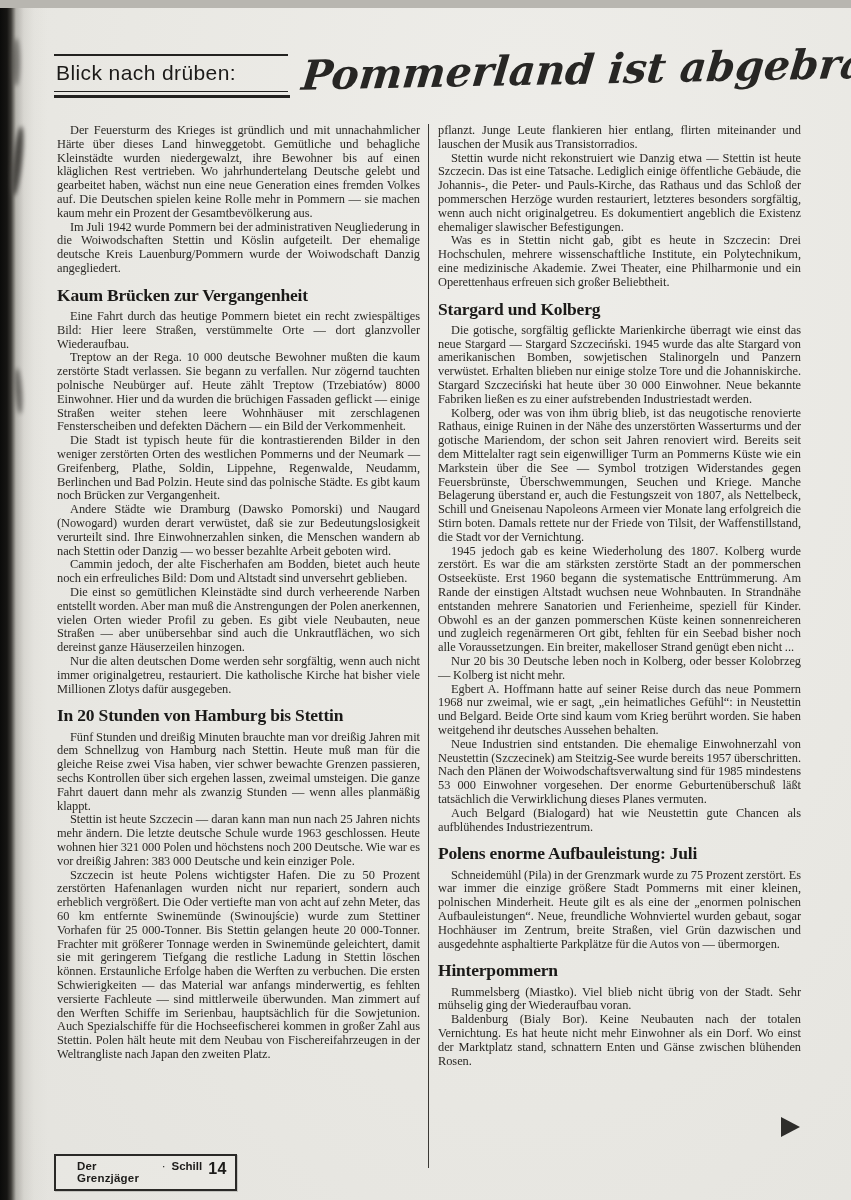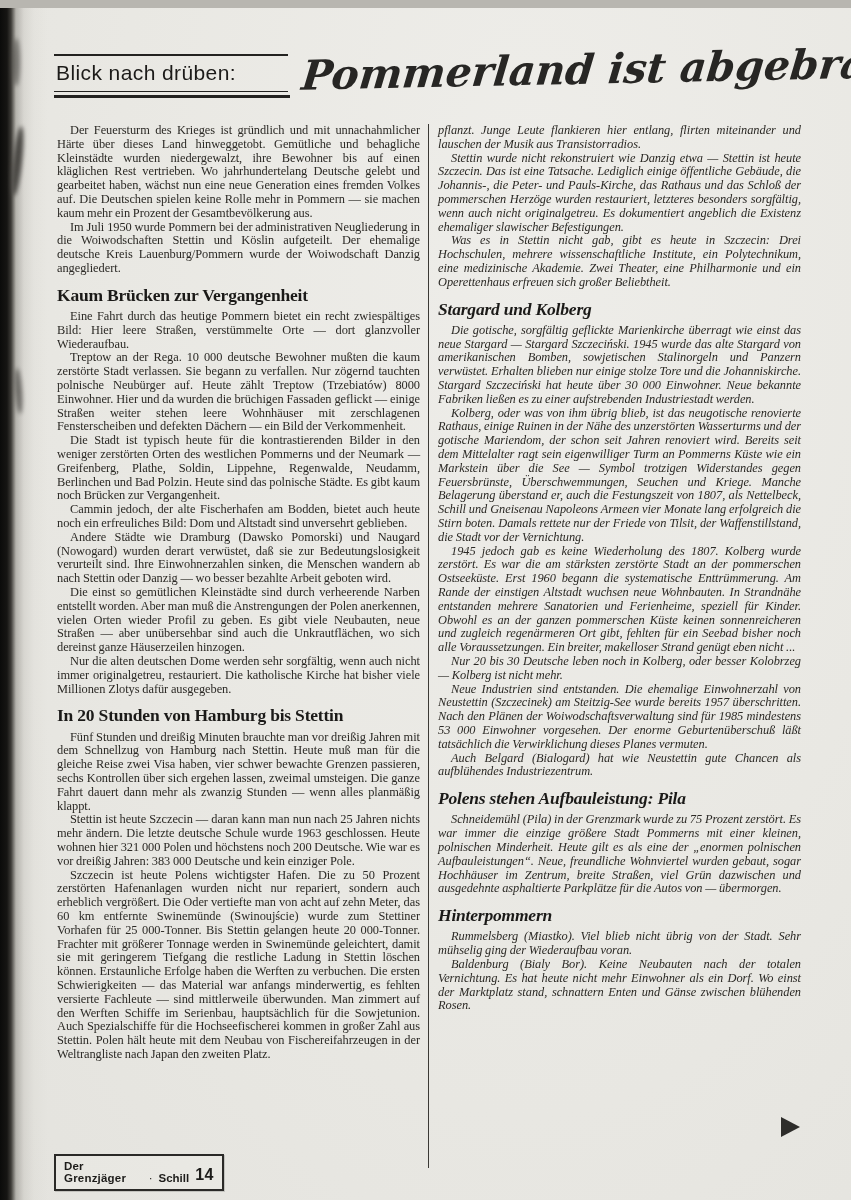--- a/index.html
+++ b/index.html
@@ -54,21 +54,21 @@
     font-size:41px;line-height:1.1;
     color:#272624;text-align:center;
     transform:rotate(-1.2deg) skewX(-7deg);
     letter-spacing:0px;white-space:nowrap;
   }
 
   
   .columns{display:flex;margin-top:10px;height:1044px;overflow:hidden;justify-content:center;}
   .col{width:372px;box-sizing:border-box;}
   .col-left{padding-right:8px;border-right:1.5px solid #3b3935;}
-  .col-right{padding-left:9px;font-style:italic;}
+  .col-right{padding-left:9px;}
 
   .body-paragraph{
     margin:0;
     text-align:justify;text-indent:13px;
     font-size:12.4px;line-height:13.8px;
     letter-spacing:-0.05px;word-spacing:-0.3px;
     color:#2b2925;
   }
   .body-paragraph.noindent{text-indent:0;}
   .section-heading{
@@ -77,22 +77,22 @@
     letter-spacing:-0.2px;color:#1b1a18;
     margin:10px 0 5px 0;white-space:nowrap;
   }
 
   
   .footer-box{
     position:absolute;left:54px;top:1146px;z-index:4;
     width:150px;
     border:2px solid #2a2927;
     background:rgba(255,255,255,0.12);
-    padding:4px 8px 5px 8px;
-    display:flex;align-items:flex-end;gap:6px;
+    padding:4px 8px 5px 21px;
+    display:flex;align-items:flex-start;gap:6px;
     font-family:"Liberation Sans", sans-serif;color:#1d1c1a;
     box-shadow:1px 1px 0 rgba(0,0,0,.15);
   }
   .footer-box .pub{font-weight:bold;font-size:11.5px;letter-spacing:.2px;}
   .footer-box .dot{font-size:11.5px;}
   .footer-box .seite{font-size:11.5px;font-weight:bold;}
   .footer-box .num{font-size:16px;font-weight:bold;letter-spacing:.5px;}
 
   .next-arrow{
     position:absolute;left:781px;top:1109px;z-index:4;
@@ -120,46 +120,47 @@
           <span>Blick nach drüben:</span>
         </div>
         <div class="kicker-rule"></div>
       </div>
       <h1 class="script-title">Pommerland ist abgebrannt . . .</h1>
     </header>
 
     <main class="columns">
       <section class="col col-left">
           <p class="body-paragraph">Der Feuersturm des Krieges ist gründlich und mit unnachahmlicher Härte über dieses Land hinweggetobt. Gemütliche und behagliche Kleinstädte wurden niedergewalzt, ihre Bewohner bis auf einen kläglichen Rest vertrieben. Wo jahrhundertelang Deutsche gelebt und gearbeitet haben, wächst nun eine neue Generation eines fremden Volkes auf. Die Deutschen spielen keine Rolle mehr in Pommern — sie machen kaum mehr ein Prozent der Gesamtbevölkerung aus.</p>
-          <p class="body-paragraph">Im Juli 1950 wurde Pommern bei der administrativen Neugliederung in die Woiwodschaften Stettin und Köslin aufgeteilt. Der ehemalige deutsche Kreis Lauenburg/Pommern wurde der Woiwodschaft Danzig angegliedert.</p>
+          <p class="body-paragraph">Im Juli 1942 wurde Pommern bei der administrativen Neugliederung in die Woiwodschaften Stettin und Köslin aufgeteilt. Der ehemalige deutsche Kreis Lauenburg/Pommern wurde der Woiwodschaft Danzig angegliedert.</p>
           <h3 class="section-heading">Kaum Brücken zur Vergangenheit</h3>
           <p class="body-paragraph">Eine Fahrt durch das heutige Pommern bietet ein recht zwiespältiges Bild: Hier leere Straßen, verstümmelte Orte — dort glanzvoller Wiederaufbau.</p>
           <p class="body-paragraph">Treptow an der Rega. 10 000 deutsche Bewohner mußten die kaum zerstörte Stadt verlassen. Sie begann zu verfallen. Nur zögernd tauchten polnische Neubürger auf. Heute zählt Treptow (Trzebiatów) 8000 Einwohner. Hier und da wurden die brüchigen Fassaden geflickt — einige Straßen weiter stehen leere Wohnhäuser mit zerschlagenen Fensterscheiben und defekten Dächern — ein Bild der Verkommenheit.</p>
           <p class="body-paragraph">Die Stadt ist typisch heute für die kontrastierenden Bilder in den weniger zerstörten Orten des westlichen Pommerns und der Neumark — Greifenberg, Plathe, Soldin, Lippehne, Regenwalde, Neudamm, Berlinchen und Bad Polzin. Heute sind das polnische Städte. Es gibt kaum noch Brücken zur Vergangenheit.</p>
+          <p class="body-paragraph">Andere Städte wie Dramburg (Dawsko Pomorski) und Naugard (Nowogard) wurden derart verwüstet, daß sie zur Bedeutungslosigkeit verurteilt sind. Ihre Einwohnerzahlen sinken, die Menschen wandern ab nach Stettin oder Danzig — wo besser bezahlte Arbeit geboten wird.</p>
           <p class="body-paragraph">Cammin jedoch, der alte Fischerhafen am Bodden, bietet auch heute noch ein erfreuliches Bild: Dom und Altstadt sind unversehrt geblieben.</p>
-          <p class="body-paragraph">Andere Städte wie Dramburg (Dawsko Pomorski) und Naugard (Nowogard) wurden derart verwüstet, daß sie zur Bedeutungslosigkeit verurteilt sind. Ihre Einwohnerzahlen sinken, die Menschen wandern ab nach Stettin oder Danzig — wo besser bezahlte Arbeit geboten wird.</p>
           <p class="body-paragraph">Die einst so gemütlichen Kleinstädte sind durch verheerende Narben entstellt worden. Aber man muß die Anstrengungen der Polen anerkennen, vielen Orten wieder Profil zu geben. Es gibt viele Neubauten, neue Straßen — aber unübersehbar sind auch die Unkrautflächen, wo sich dereinst ganze Häuserzeilen hinzogen.</p>
           <p class="body-paragraph">Nur die alten deutschen Dome werden sehr sorgfältig, wenn auch nicht immer originalgetreu, restauriert. Die katholische Kirche hat bisher viele Millionen Zlotys dafür ausgegeben.</p>
           <h3 class="section-heading">In 20 Stunden von Hamburg bis Stettin</h3>
           <p class="body-paragraph">Fünf Stunden und dreißig Minuten brauchte man vor dreißig Jahren mit dem Schnellzug von Hamburg nach Stettin. Heute muß man für die gleiche Reise zwei Visa haben, vier schwer bewachte Grenzen passieren, sechs Kontrollen über sich ergehen lassen, zweimal umsteigen. Die ganze Fahrt dauert dann mehr als zwanzig Stunden — wenn alles planmäßig klappt.</p>
           <p class="body-paragraph">Stettin ist heute Szczecin — daran kann man nun nach 25 Jahren nichts mehr ändern. Die letzte deutsche Schule wurde 1963 geschlossen. Heute wohnen hier 321 000 Polen und höchstens noch 200 Deutsche. Wie war es vor dreißig Jahren: 383 000 Deutsche und kein einziger Pole.</p>
           <p class="body-paragraph">Szczecin ist heute Polens wichtigster Hafen. Die zu 50 Prozent zerstörten Hafenanlagen wurden nicht nur repariert, sondern auch erheblich vergrößert. Die Oder vertiefte man von acht auf zehn Meter, das 60 km entfernte Swinemünde (Swinoujście) wurde zum Stettiner Vorhafen für 25 000-Tonner. Bis Stettin gelangen heute 20 000-Tonner. Frachter mit größerer Tonnage werden in Swinemünde geleichtert, damit sie mit geringerem Tiefgang die restliche Ladung in Stettin löschen können. Erstaunliche Erfolge haben die Werften zu verbuchen. Die ersten Schwierigkeiten — das Material war anfangs minderwertig, es fehlten versierte Fachleute — sind mittlerweile überwunden. Man zimmert auf den Werften Schiffe im Serienbau, hauptsächlich für die Sowjetunion. Auch Spezialschiffe für die Hochseefischerei kommen in großer Zahl aus Stettin. Polen hält heute mit dem Neubau von Fischereifahrzeugen in der Weltrangliste nach Japan den zweiten Platz.</p>
         </section>
       <section class="col col-right">
           <p class="body-paragraph noindent">pflanzt. Junge Leute flankieren hier entlang, flirten miteinander und lauschen der Musik aus Transistorradios.</p>
           <p class="body-paragraph">Stettin wurde nicht rekonstruiert wie Danzig etwa — Stettin ist heute Szczecin. Das ist eine Tatsache. Lediglich einige öffentliche Gebäude, die Johannis-, die Peter- und Pauls-Kirche, das Rathaus und das Schloß der pommerschen Herzöge wurden restauriert, letzteres besonders sorgfältig, wenn auch nicht originalgetreu. Es dokumentiert angeblich die Existenz ehemaliger slawischer Befestigungen.</p>
           <p class="body-paragraph">Was es in Stettin nicht gab, gibt es heute in Szczecin: Drei Hochschulen, mehrere wissenschaftliche Institute, ein Polytechnikum, eine medizinische Akademie. Zwei Theater, eine Philharmonie und ein Operettenhaus erfreuen sich großer Beliebtheit.</p>
           <h3 class="section-heading">Stargard und Kolberg</h3>
           <p class="body-paragraph">Die gotische, sorgfältig geflickte Marienkirche überragt wie einst das neue Stargard — Stargard Szczeciński. 1945 wurde das alte Stargard von amerikanischen Bomben, sowjetischen Stalinorgeln und Panzern verwüstet. Erhalten blieben nur einige stolze Tore und die Johanniskirche. Stargard Szczeciński hat heute über 30 000 Einwohner. Neue bekannte Fabriken ließen es zu einer aufstrebenden Industriestadt werden.</p>
           <p class="body-paragraph">Kolberg, oder was von ihm übrig blieb, ist das neugotische renovierte Rathaus, einige Ruinen in der Nähe des unzerstörten Wasserturms und der gotische Mariendom, der schon seit Jahren renoviert wird. Bereits seit dem Mittelalter ragt sein eigenwilliger Turm an Pommerns Küste wie ein Markstein über die See — Symbol trotzigen Widerstandes gegen Feuersbrünste, Überschwemmungen, Seuchen und Kriege. Manche Belagerung überstand er, auch die Festungszeit von 1807, als Nettelbeck, Schill und Gneisenau Napoleons Armeen vier Monate lang erfolgreich die Stirn boten. Damals rettete nur der Friede von Tilsit, der Waffenstillstand, die Stadt vor der Vernichtung.</p>
           <p class="body-paragraph">1945 jedoch gab es keine Wiederholung des 1807. Kolberg wurde zerstört. Es war die am stärksten zerstörte Stadt an der pommerschen Ostseeküste. Erst 1960 begann die systematische Enttrümmerung. Am Rande der einstigen Altstadt wuchsen neue Wohnbauten. In Strandnähe entstanden mehrere Sanatorien und Ferienheime, speziell für Kinder. Obwohl es an der ganzen pommerschen Küste keinen sonnenreicheren und zugleich regenärmeren Ort gibt, fehlten für ein Seebad bisher noch alle Voraussetzungen. Ein breiter, makelloser Strand genügt eben nicht ...</p>
           <p class="body-paragraph">Nur 20 bis 30 Deutsche leben noch in Kolberg, oder besser Kolobrzeg — Kolberg ist nicht mehr.</p>
+          <p class="body-paragraph">Egbert A. Hoffmann hatte auf seiner Reise durch das neue Pommern 1968 nur zweimal, wie er sagt, „ein heimatliches Gefühl“: in Neustettin und Belgard. Beide Orte sind kaum vom Krieg berührt worden. Sie haben weitgehend ihr deutsches Aussehen behalten.</p>
           <p class="body-paragraph">Neue Industrien sind entstanden. Die ehemalige Einwohnerzahl von Neustettin (Szczecinek) am Steitzig-See wurde bereits 1957 überschritten. Nach den Plänen der Woiwodschaftsverwaltung sind für 1985 mindestens 53 000 Einwohner vorgesehen. Der enorme Geburtenüberschuß läßt tatsächlich die Verwirklichung dieses Planes vermuten.</p>
           <p class="body-paragraph">Auch Belgard (Bialogard) hat wie Neustettin gute Chancen als aufblühendes Industriezentrum.</p>
-          <h3 class="section-heading">Polens stehen Aufbauleistung: Pila</h3>
+          <h3 class="section-heading">Polens enorme Aufbauleistung: Juli</h3>
           <p class="body-paragraph">Schneidemühl (Pila) in der Grenzmark wurde zu 75 Prozent zerstört. Es war immer die einzige größere Stadt Pommerns mit einer kleinen, polnischen Minderheit. Heute gilt es als eine der „enormen polnischen Aufbauleistungen“. Neue, freundliche Wohnviertel wurden gebaut, sogar Hochhäuser im Zentrum, breite Straßen, viel Grün dazwischen und ausgedehnte asphaltierte Parkplätze für die Autos von — übermorgen.</p>
           <h3 class="section-heading">Hinterpommern</h3>
           <p class="body-paragraph">Rummelsberg (Miastko). Viel blieb nicht übrig von der Stadt. Sehr mühselig ging der Wiederaufbau voran.</p>
           <p class="body-paragraph">Baldenburg (Bialy Bor). Keine Neubauten nach der totalen Vernichtung. Es hat heute nicht mehr Einwohner als ein Dorf. Wo einst der Marktplatz stand, schnattern Enten und Gänse zwischen blühenden Rosen.</p>
         </section>
     </main>
 
   </div>
 
   <div class="footer-box">

